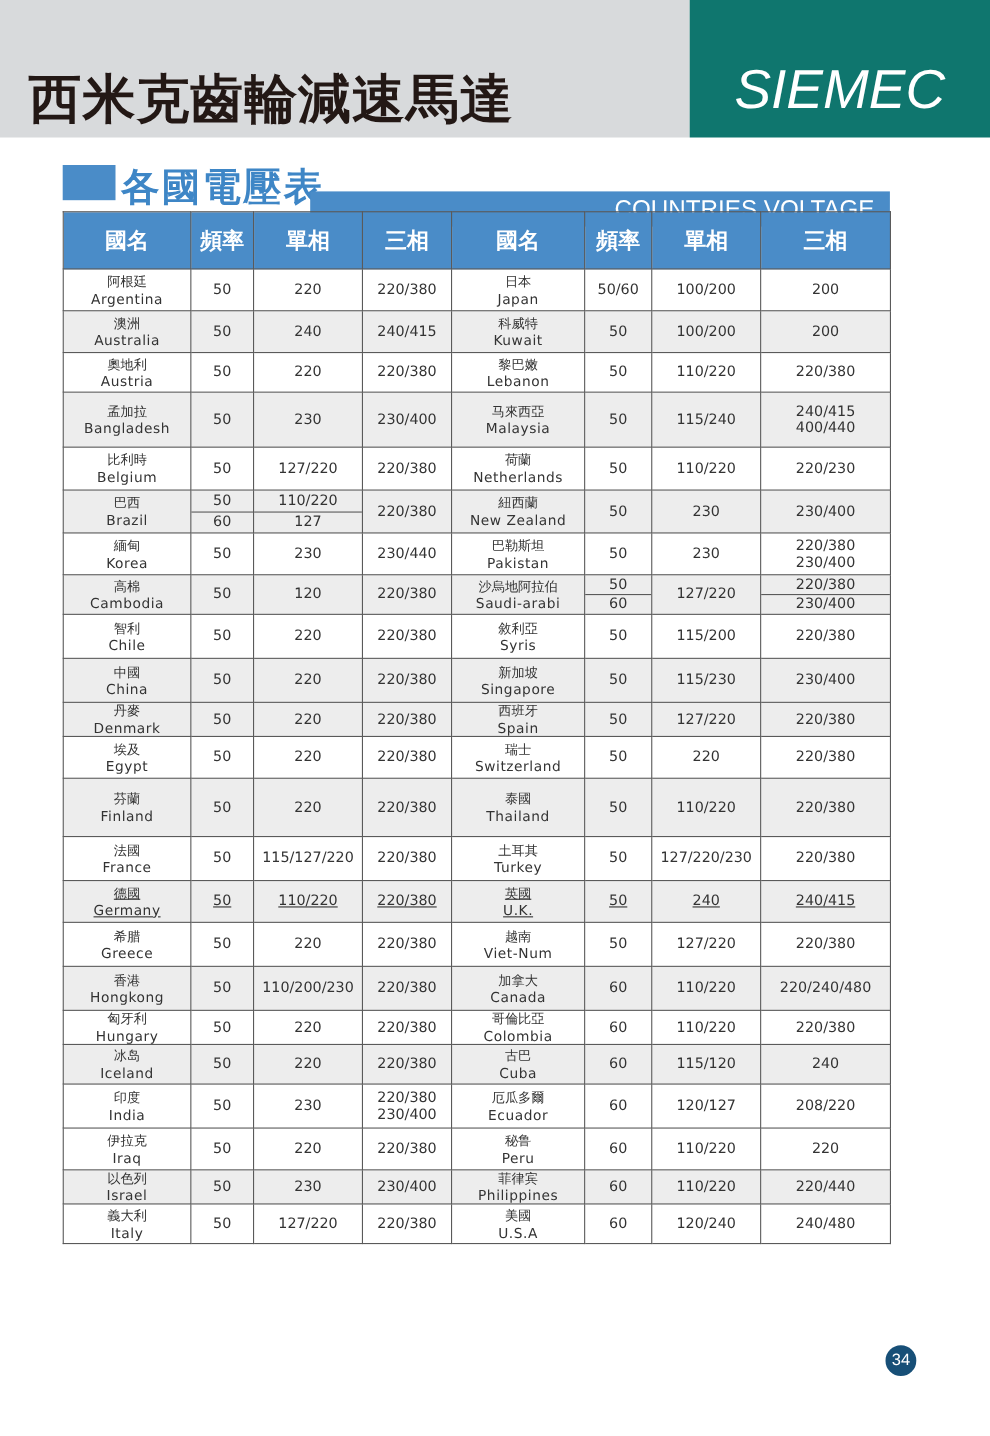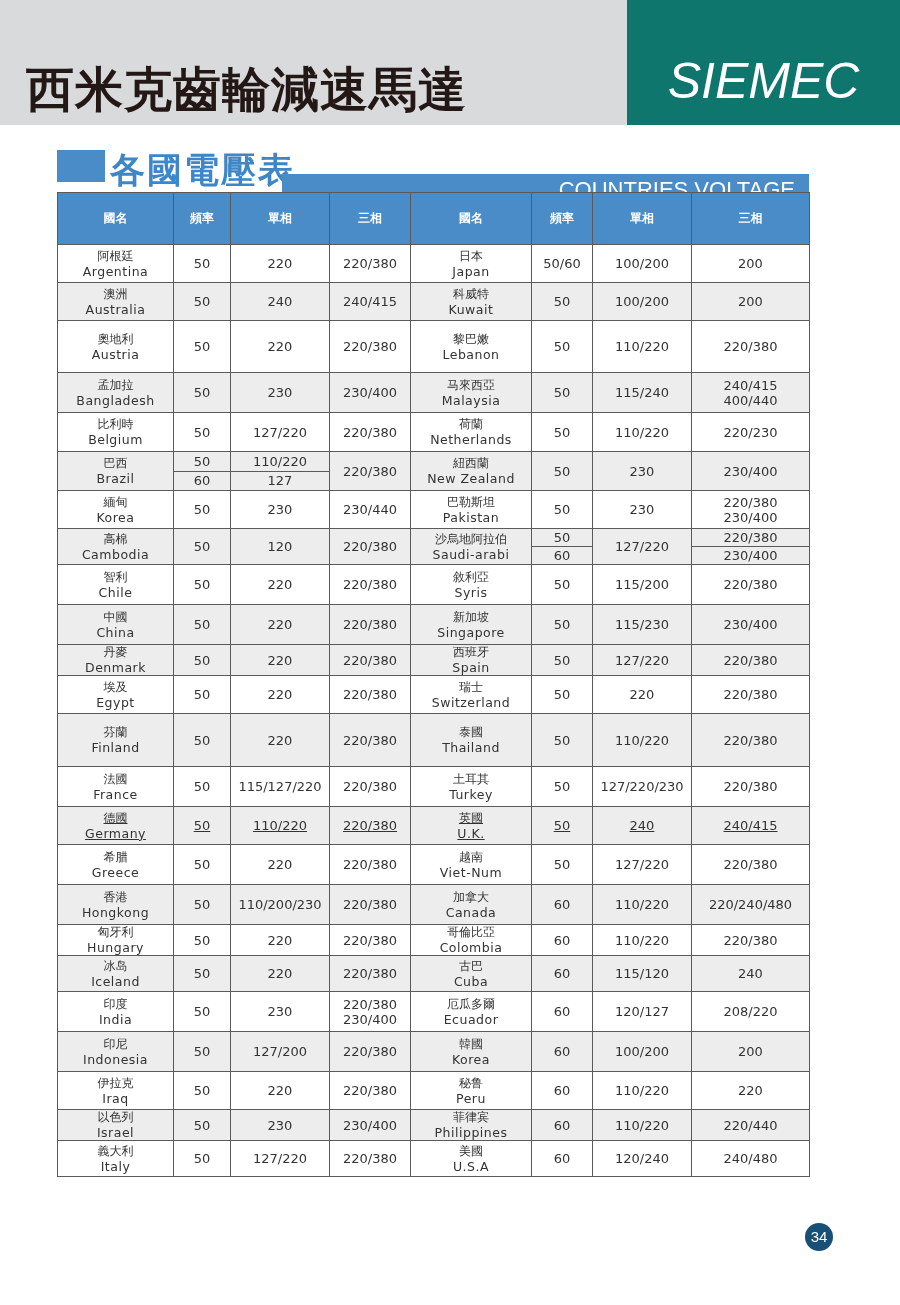--- a/index.html
+++ b/index.html
@@ -11,21 +11,21 @@
   .brand-text { position:absolute; left:0; right:0; top:52px; text-align:center; color:#fff; font-size:50px;
                 font-style:italic; font-family:"Liberation Sans", sans-serif; letter-spacing:0px; }
   .sec-block { position:absolute; left:57px; top:150px; width:48px; height:32px; background:#4a8cc8; }
   .sec-title { position:absolute; left:110px; top:147px; font-size:35px; font-weight:bold; color:#3e86c6; letter-spacing:2px; }
   .sec-bar { position:absolute; left:282px; top:150px; width:527px; height:32px; background:#4a8cc8;margin-top:24px; }
   .sec-en { position:absolute; right:14px; top:3px; color:#fff; font-size:22px; font-family:"Liberation Sans", sans-serif; }
 
   table { position:absolute; left:57px; top:192px; border-collapse:collapse; table-layout:fixed; width:752px; }
   td, th { border:1.5px solid #5a5a5a; text-align:center; padding:0; font-size:13px; color:#333;
            font-family:"DejaVu Sans", sans-serif; line-height:15px; }
-  th { background:#4a8cc8; color:#fff; font-size:12px; font-weight:bold; height:51px; }
+  th { background:#4a8cc8; color:#fff; font-size:20px; font-weight:bold; height:51px; }
   tr.even td { background:#ededed; }
   tr.odd td { background:#ffffff; }
   .cn { display:block; font-size:12px; }
   .en { display:block; font-size:12.5px; letter-spacing:0.5px; }
   .split { display:flex; flex-direction:column; height:100%; }
   .split > div { flex:1; display:flex; align-items:center; justify-content:center; }
   .split > div + div { border-top:1.5px solid #5a5a5a; }
   td.sp { height:1px; }
   td.sp .split { height:100%; }
 
@@ -97,37 +97,37 @@
         <td>240</td>
         <td>240/415</td>
         <td>
           <span class="cn">科威特</span>
           <span class="en">Kuwait</span>
         </td>
         <td>50</td>
         <td>100/200</td>
         <td>200</td>
       </tr>
-      <tr class="odd" style="height: 52px;">
+      <tr class="odd" style="height: 36px;">
         <td>
           <span class="cn">奧地利</span>
           <span class="en">Austria</span>
         </td>
         <td>50</td>
         <td>220</td>
         <td>220/380</td>
         <td>
           <span class="cn">黎巴嫩</span>
           <span class="en">Lebanon</span>
         </td>
         <td>50</td>
         <td>110/220</td>
         <td>220/380</td>
       </tr>
-      <tr class="even" style="height: 40px;">
+      <tr class="even" style="height: 50px;">
         <td>
           <span class="cn">孟加拉</span>
           <span class="en">Bangladesh</span>
         </td>
         <td>50</td>
         <td>230</td>
         <td>230/400</td>
         <td>
           <span class="cn">马來西亞</span>
           <span class="en">Malaysia</span>
@@ -414,36 +414,20 @@
           <span style="display: block;">230/400</span>
         </td>
         <td>
           <span class="cn">厄瓜多爾</span>
           <span class="en">Ecuador</span>
         </td>
         <td>60</td>
         <td>120/127</td>
         <td>208/220</td>
       </tr>
-      <tr class="even" style="height: 40px;">
-        <td>
-          <span class="cn">印尼</span>
-          <span class="en">Indonesia</span>
-        </td>
-        <td>50</td>
-        <td>127/200</td>
-        <td>220/380</td>
-        <td>
-          <span class="cn">韓國</span>
-          <span class="en">Korea</span>
-        </td>
-        <td>60</td>
-        <td>100/200</td>
-        <td>200</td>
-      </tr>
       <tr class="odd" style="height: 38px;">
         <td>
           <span class="cn">伊拉克</span>
           <span class="en">Iraq</span>
         </td>
         <td>50</td>
         <td>220</td>
         <td>220/380</td>
         <td>
           <span class="cn">秘鲁</span>

